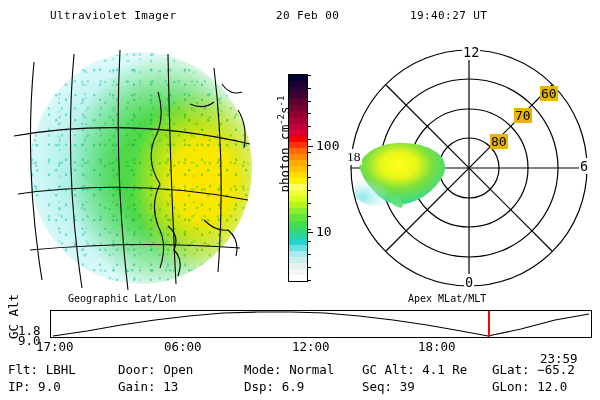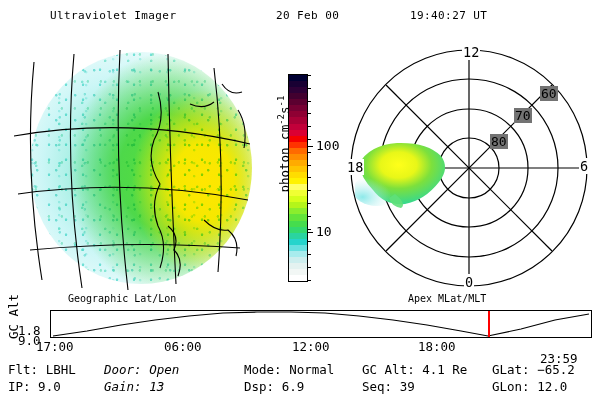--- a/index.html
+++ b/index.html
@@ -45,42 +45,42 @@
      border:1px solid #000;display:flex;flex-direction:column;}
   #cbar-box i{display:block;flex:1 1 auto;}
   .cb-tick{position:absolute;left:49px;width:6px;height:1px;background:#000;}
   .cb-lab{position:absolute;left:58px;font-size:13px;white-space:nowrap;transform:translateY(-8px);}
 
   
   #polar-panel{position:absolute;left:348px;top:42px;width:252px;height:252px;}
   #polar-svg{position:absolute;left:0;top:0;}
   #polar-blob{position:absolute;left:7px;top:92px;width:104px;height:78px;}
   .mlt-lab{position:absolute;font-size:13.5px;background:#fff;padding:0 1px;}
-  .lat-lab{position:absolute;font-size:13px;background:#737373;padding:0 1px;}
+  .lat-lab{position:absolute;font-size:13px;background:#eab308;padding:0 1px;}
 
   
   #orbit-panel{position:absolute;left:0;top:293px;width:600px;height:62px;}
   .orb-cap{position:absolute;top:0;font-size:10px;white-space:nowrap;}
   #orb-cap-left{left:68px;}
   #orb-cap-right{left:408px;}
   #orb-ylab{position:absolute;left:-14px;top:16px;width:54px;text-align:center;
      transform:rotate(-90deg);font-size:12.5px;white-space:nowrap;}
   #orb-box{position:absolute;left:50px;top:17px;width:540px;height:26px;border:1px solid #000;}
   #orb-svg{position:absolute;left:0;top:0;}
   #orb-marker{position:absolute;left:437px;top:0;width:1.5px;height:26px;background:#ff0000;}
   .orb-ytick{position:absolute;left:18px;font-size:12.5px;}
   #orb-y-top{top:12px;margin-top:28px;}
   #orb-y-bot{top:30px;}
   .orb-xtick{position:absolute;top:46px;font-size:12.5px;white-space:nowrap;}
 
   
   #status{position:absolute;left:0;top:362px;width:600px;height:38px;}
   .st{position:absolute;font-size:12.5px;white-space:nowrap;}
   .r1{top:0;} .r2{top:17px;}
-  .c1{left:8px;} .c2{left:104px;font-style:italic;} .c3{left:244px;} .c4{left:362px;} .c5{left:492px;}
+  .c1{left:8px;} .c2{left:118px;} .c3{left:244px;} .c4{left:362px;} .c5{left:492px;}
 </style>
 </head>
 <body>
 
 <div id="root">
 
   <div class="hdr">
     <span id="h-title">Ultraviolet Imager</span>
     <span id="h-date">20 Feb 00</span>
     <span id="h-time">19:40:27 UT</span>
@@ -206,21 +206,21 @@
         </radialGradient>
       </defs>
       <path d="M4 30 Q14 11 42 9 Q72 8 86 22 Q95 34 84 48 Q70 66 50 70 Q30 72 18 56 Q6 44 4 30 Z" fill="url(#augrad)"></path>
       <ellipse cx="22" cy="56" rx="24" ry="16" fill="url(#augrad2)"></ellipse>
       <path d="M40 60 Q52 70 46 74 Q36 72 34 64 Z" fill="#5fe07a" opacity=".9"></path>
     </svg>
 
     <div class="mlt-lab" style="left:114px;top:2px;">12</div>
     <div class="mlt-lab" style="left:231px;top:116px;">6</div>
     <div class="mlt-lab" style="left:116px;top:232px;">0</div>
-    <div class="mlt-lab" style="left:-2px;top:117px;">18</div>
+    <div class="mlt-lab" style="left:-2px;top:107px;font-family:Liberation Serif, serif;">18</div>
 
     <div class="lat-lab" style="left:192px;top:44px;">60</div>
     <div class="lat-lab" style="left:166px;top:66px;">70</div>
     <div class="lat-lab" style="left:142px;top:92px;">80</div>
   </div>
 
   <div id="orbit-panel">
     <div class="orb-cap" id="orb-cap-left">Geographic Lat/Lon</div>
     <div class="orb-cap" id="orb-cap-right">Apex MLat/MLT</div>
 

